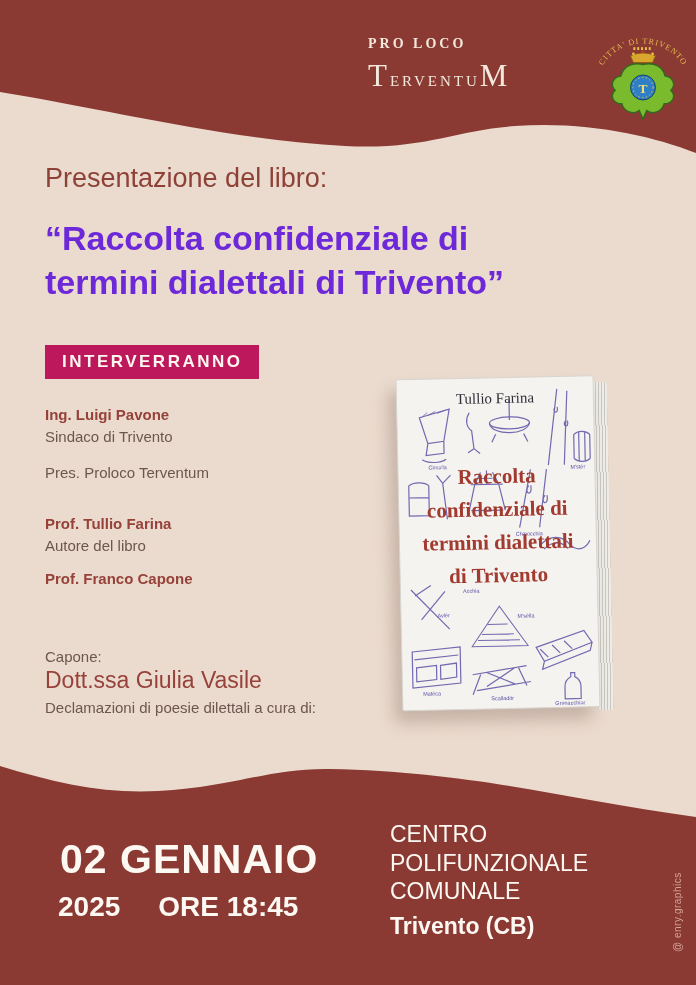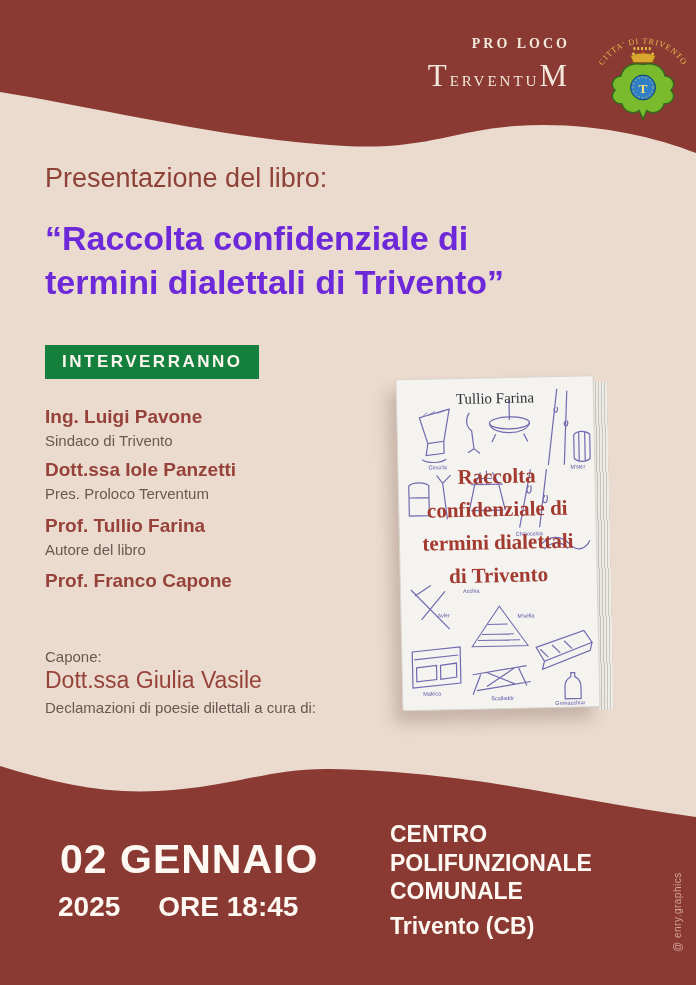--- a/index.html
+++ b/index.html
@@ -5,38 +5,38 @@
   html,body{margin:0;padding:0;background:#ebdbce;}
   .poster{
     position:relative;width:696px;height:985px;overflow:hidden;
     background:#ebdbce;font-family:"Liberation Sans",sans-serif;
   }
   .band-svg{position:absolute;left:0;display:block;}
   .band-top{top:0;}
   .band-bottom{bottom:0;}
 
   
-  .brand{position:absolute;left:358px;top:36px;width:212px;text-align:right;color:#f2e8dc;
+  .brand{position:absolute;left:368px;top:36px;width:212px;text-align:left;color:#f2e8dc;
          font-family:"Liberation Serif",serif;}
   .brand-small{font-size:14px;font-weight:bold;letter-spacing:3px;}
   .brand-large{font-size:21px;letter-spacing:3px;line-height:1;margin-top:8px;font-variant:small-caps;}
   .brand-large .cap{font-size:31px;font-variant:normal;}
 
   .crest{position:absolute;left:595px;top:26px;}
 
   
   .kicker{position:absolute;left:45px;top:163px;font-size:27px;color:#8e4137;}
   .title{position:absolute;left:45px;top:216px;width:625px;font-size:34px;font-weight:bold;
          color:#6d28d9;line-height:1.3;margin:0;}
 
-  .badge{position:absolute;left:45px;top:345px;background:#15803d;color:#fdf6ee;
+  .badge{position:absolute;left:45px;top:345px;background:#be185d;color:#fdf6ee;
          font-size:17px;font-weight:bold;letter-spacing:2.5px;padding:7px 17px;}
 
   .speaker{position:absolute;left:45px;}
-  .speaker .name{font-size:19px;font-weight:bold;color:#96423a;line-height:1.1;}
+  .speaker .name{font-size:15px;font-weight:bold;color:#96423a;line-height:1.1;}
   .speaker .role{font-size:15px;color:#6d564f;margin-top:4px;}
   .s1{top:407px}.s2{top:460px}.s3{top:516px}.s4{top:571px}
   .labeled{position:absolute;left:45px;}
   .labeled .lab{font-size:15px;color:#6d564f;}
   .labeled .name{font-size:23px;font-weight:normal;color:#96423a;margin-top:2px;}
   .mod{top:648px}.poe{top:699px}
 
   
   .book{position:absolute;left:399px;top:377px;width:214px;height:336px;transform:rotate(-1.2deg);}
   .book .cover{position:absolute;left:0;top:0;width:196px;height:330px;background:#f4f3ef;
@@ -48,21 +48,21 @@
                 font-family:"Liberation Serif",serif;font-size:15px;color:#2f2f38;}
   .cover-title{position:absolute;left:0;width:100%;text-align:center;
                font-family:"Liberation Serif",serif;font-weight:600;font-size:21px;color:#a23a30;}
   .ct1{top:86px}.ct2{top:119px}.ct3{top:152px}.ct4{top:185px}
   .sketches{position:absolute;left:0;top:0;}
 
   
   .date1{position:absolute;left:60px;top:836px;font-size:41px;font-weight:800;color:#fdf8f2;letter-spacing:1px;}
   .date2{position:absolute;left:58px;top:891px;font-size:28px;font-weight:bold;color:#fdf8f2;}
   .date2 .gap{display:inline-block;width:38px;}
-  .venue{position:absolute;left:390px;top:820px;font-size:23px;font-weight:bold;color:#fdf8f2;line-height:1.24;}
+  .venue{position:absolute;left:390px;top:820px;font-size:23px;font-weight:normal;color:#fdf8f2;line-height:1.24;}
   .city{position:absolute;left:390px;top:913px;font-size:23px;font-weight:bold;color:#fdf8f2;}
   .credit{position:absolute;left:672px;top:852px;height:100px;font-size:10px;color:#d4a49b;
           writing-mode:vertical-rl;transform:rotate(180deg);letter-spacing:.5px;}
 </style>
 </head>
 <body>
 
 <div class="poster">
 
   <svg class="band-svg band-top" width="696" height="160" viewBox="0 0 696 160">
@@ -106,21 +106,20 @@
     <span>termini dialettali di Trivento”</span>
   </h1>
 
   <div class="badge">INTERVERRANNO</div>
 
   <div class="speaker s1">
     <div class="name">Ing. Luigi Pavone</div>
     <div class="role">Sindaco di Trivento</div>
   </div>
   <div class="speaker s2">
-    <div class="name">Dott.ssa Iole Panzetti</div>
     <div class="role">Pres. Proloco Terventum</div>
   </div>
   <div class="speaker s3">
     <div class="name">Prof. Tullio Farina</div>
     <div class="role">Autore del libro</div>
   </div>
   <div class="speaker s4">
     <div class="name">Prof. Franco Capone</div>
     <div class="role"></div>
   </div>

